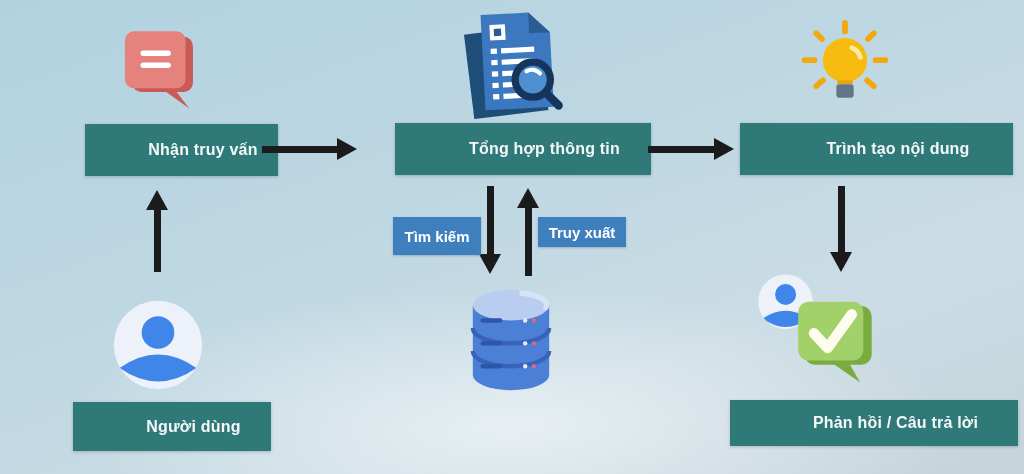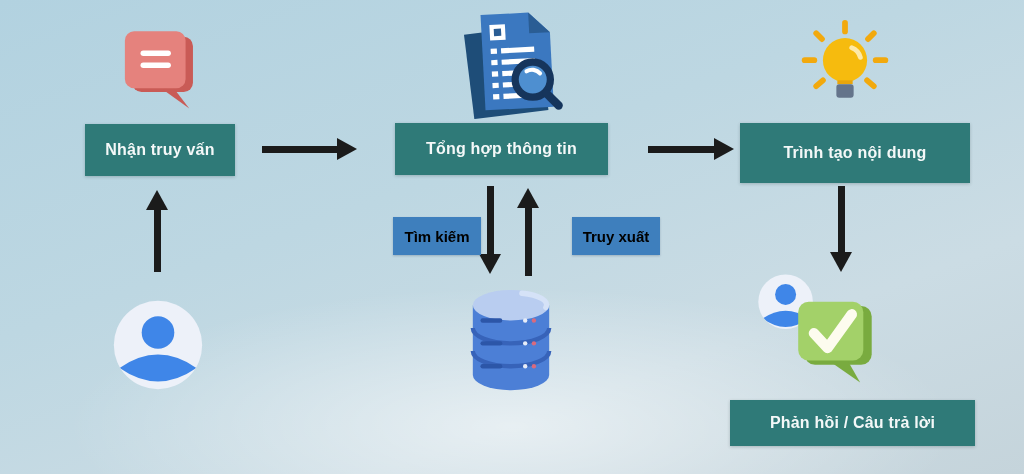--- a/index.html
+++ b/index.html
@@ -14,25 +14,26 @@
   }
   .node{
     position:absolute;
     background:#2f7a78;
     color:#f4f8f8;
     display:flex;align-items:center;justify-content:center;
     font-weight:bold;
     font-size:16px;
     letter-spacing:0.2px;
     box-shadow:0 1px 3px rgba(30,60,60,0.25);
+    padding-left:43px;
   }
   .edge-label{
     position:absolute;
     background:#3e7fbd;
-    color:#000000;
+    color:#ffffff;
     display:flex;align-items:center;justify-content:center;
     font-weight:bold;
     font-size:15px;
     box-shadow:0 1px 2px rgba(30,50,80,0.25);
   }
   .arrow-h{position:absolute;display:flex;align-items:center;}
   .arrow-h .shaft{flex:1;height:7px;background:#1b1b1b;}
   .arrow-h .head{width:0;height:0;border-left:20px solid #1b1b1b;border-top:11px solid transparent;border-bottom:11px solid transparent;}
   .arrow-v{position:absolute;display:flex;flex-direction:column;align-items:center;}
   .arrow-v .shaft{flex:1;width:7px;background:#1b1b1b;}
@@ -100,21 +101,21 @@
       <rect x="41" y="70" width="18" height="14" rx="3" fill="#64748b"></rect>
     </svg>
   </div>
 
   <div class="node" style="left:85px;top:124px;width:150px;height:52px;">
     <span>Nhận truy vấn</span>
   </div>
   <div class="node" style="left:395px;top:123px;width:213px;height:52px;">
     <span>Tổng hợp thông tin</span>
   </div>
-  <div class="node" style="left:740px;top:123px;width:230px;height:60px;">
+  <div class="node" style="left:740px;top:123px;width:230px;height:52px;">
     <span>Trình tạo nội dung</span>
   </div>
 
   <div class="arrow-h" style="left:262px;top:137px;width:95px;height:24px;">
     <div class="shaft"></div>
     <div class="head"></div>
   </div>
   <div class="arrow-h" style="left:648px;top:137px;width:86px;height:24px;">
     <div class="shaft"></div>
     <div class="head"></div>
@@ -133,21 +134,21 @@
     <div class="shaft"></div>
   </div>
   <div class="arrow-v" style="left:830px;top:186px;width:22px;height:86px;">
     <div class="shaft"></div>
     <div class="head-down"></div>
   </div>
 
   <div class="edge-label" style="left:393px;top:217px;width:88px;height:38px;">
     <span>Tìm kiếm</span>
   </div>
-  <div class="edge-label" style="left:572px;top:217px;width:88px;height:38px;">
+  <div class="edge-label" style="left:538px;top:217px;width:88px;height:30px;">
     <span>Truy xuất</span>
   </div>
 
   <div class="icon" style="left:110px;top:297px;width:96px;height:96px;">
     <svg viewBox="0 0 100 100">
       <defs>
           <clipPath id="ucl">
             <circle cx="50" cy="50" r="46"></circle>
           </clipPath>
         </defs>
@@ -194,17 +195,20 @@
         <circle cx="32" cy="23" r="10" fill="#3f86e8"></circle>
         <path d="M10 46 Q32 31 54 46 Q32 62 10 46 Z" fill="#3f86e8"></path>
       </g>
       <rect x="50" y="34" width="64" height="56" rx="10" fill="#79ab3f"></rect>
       <polygon points="90,84 103,107 76,88" fill="#79ab3f"></polygon>
       <rect x="44" y="30" width="62" height="56" rx="10" fill="#a3d169"></rect>
       <path d="M59 60 L72 74 L95 42" stroke="#fdfcee" stroke-width="10" fill="none" stroke-linecap="round" stroke-linejoin="round"></path>
     </svg>
   </div>
 
+  <div class="node" style="left:73px;top:402px;width:155px;height:49px;">
+    <span>Người dùng</span>
+  </div>
   <div class="node" style="left:730px;top:400px;width:245px;height:46px;">
     <span>Phản hồi / Câu trả lời</span>
   </div>
 
 </div>
 
 </body></html>

